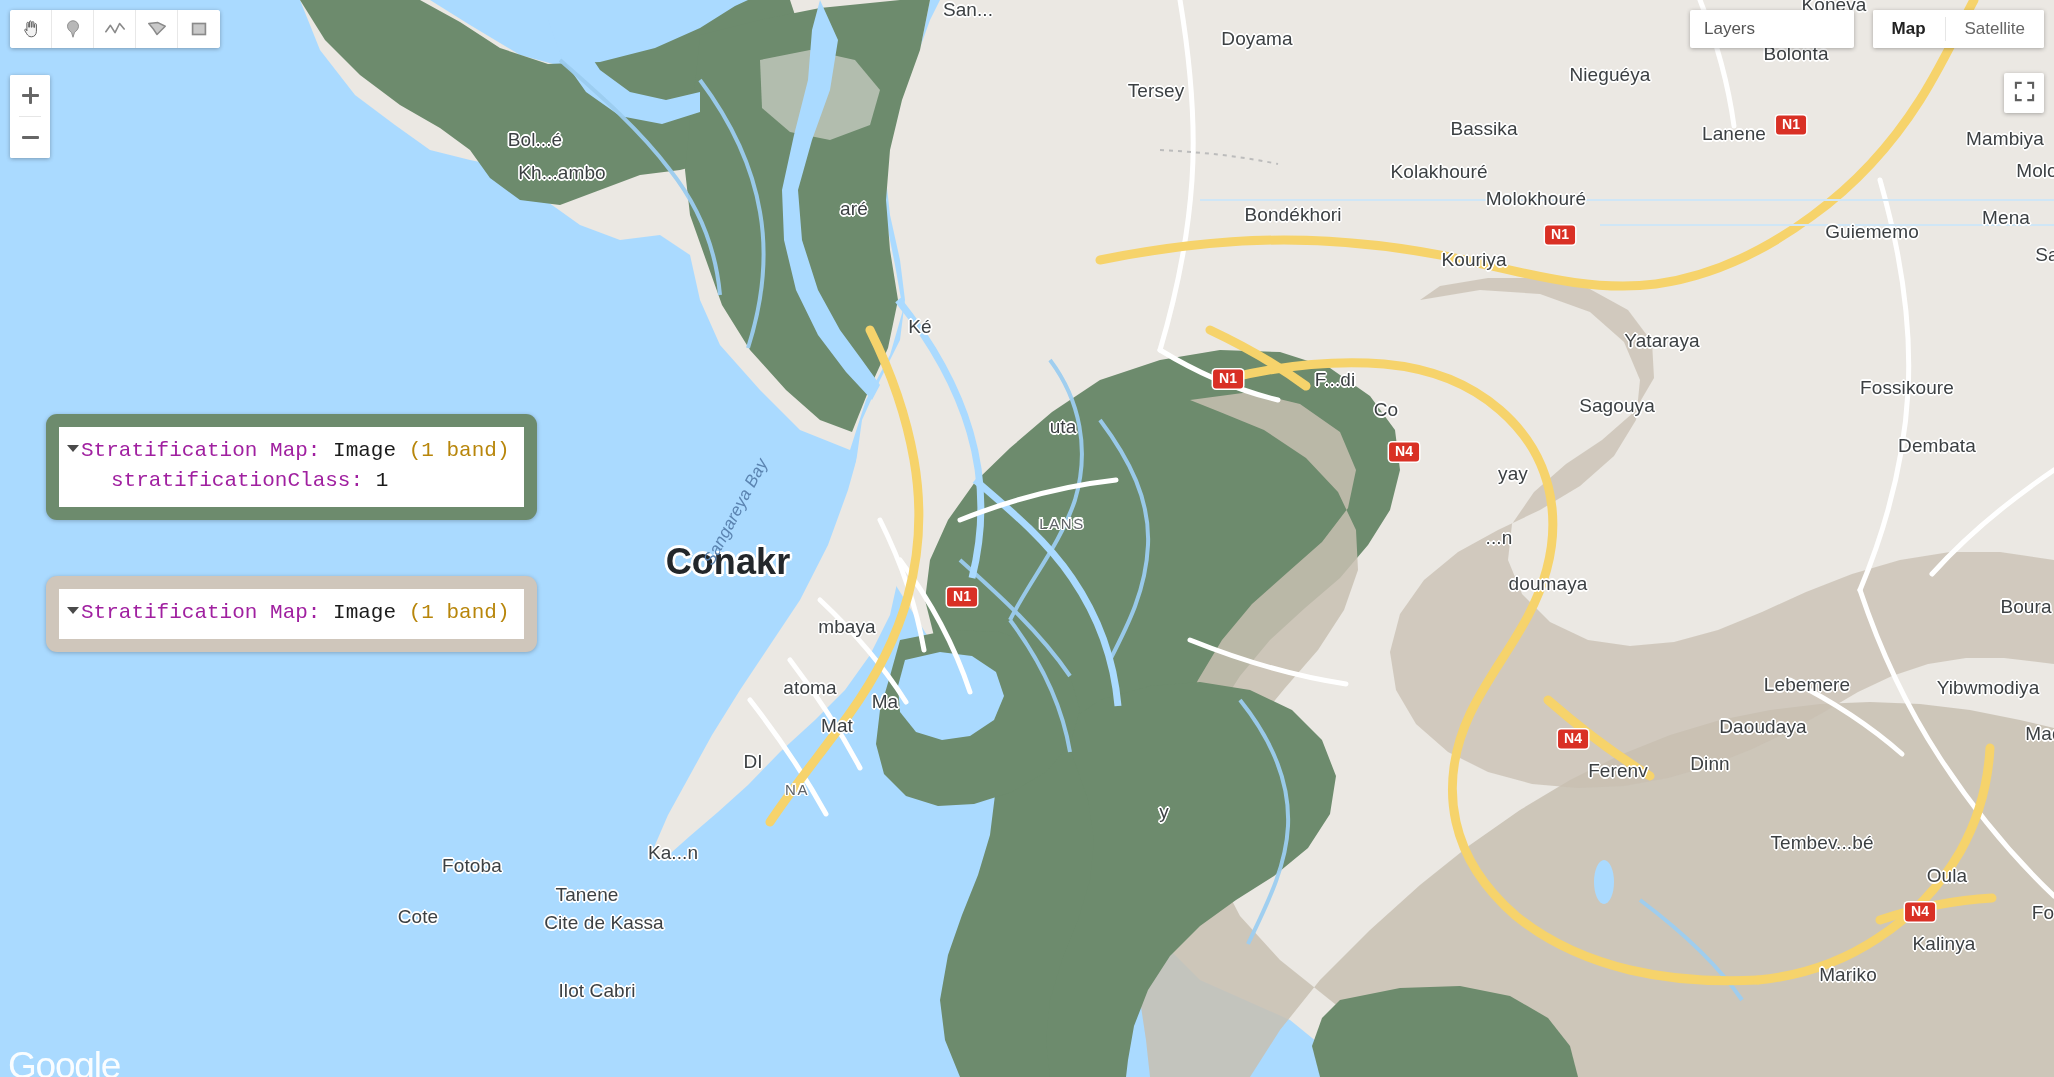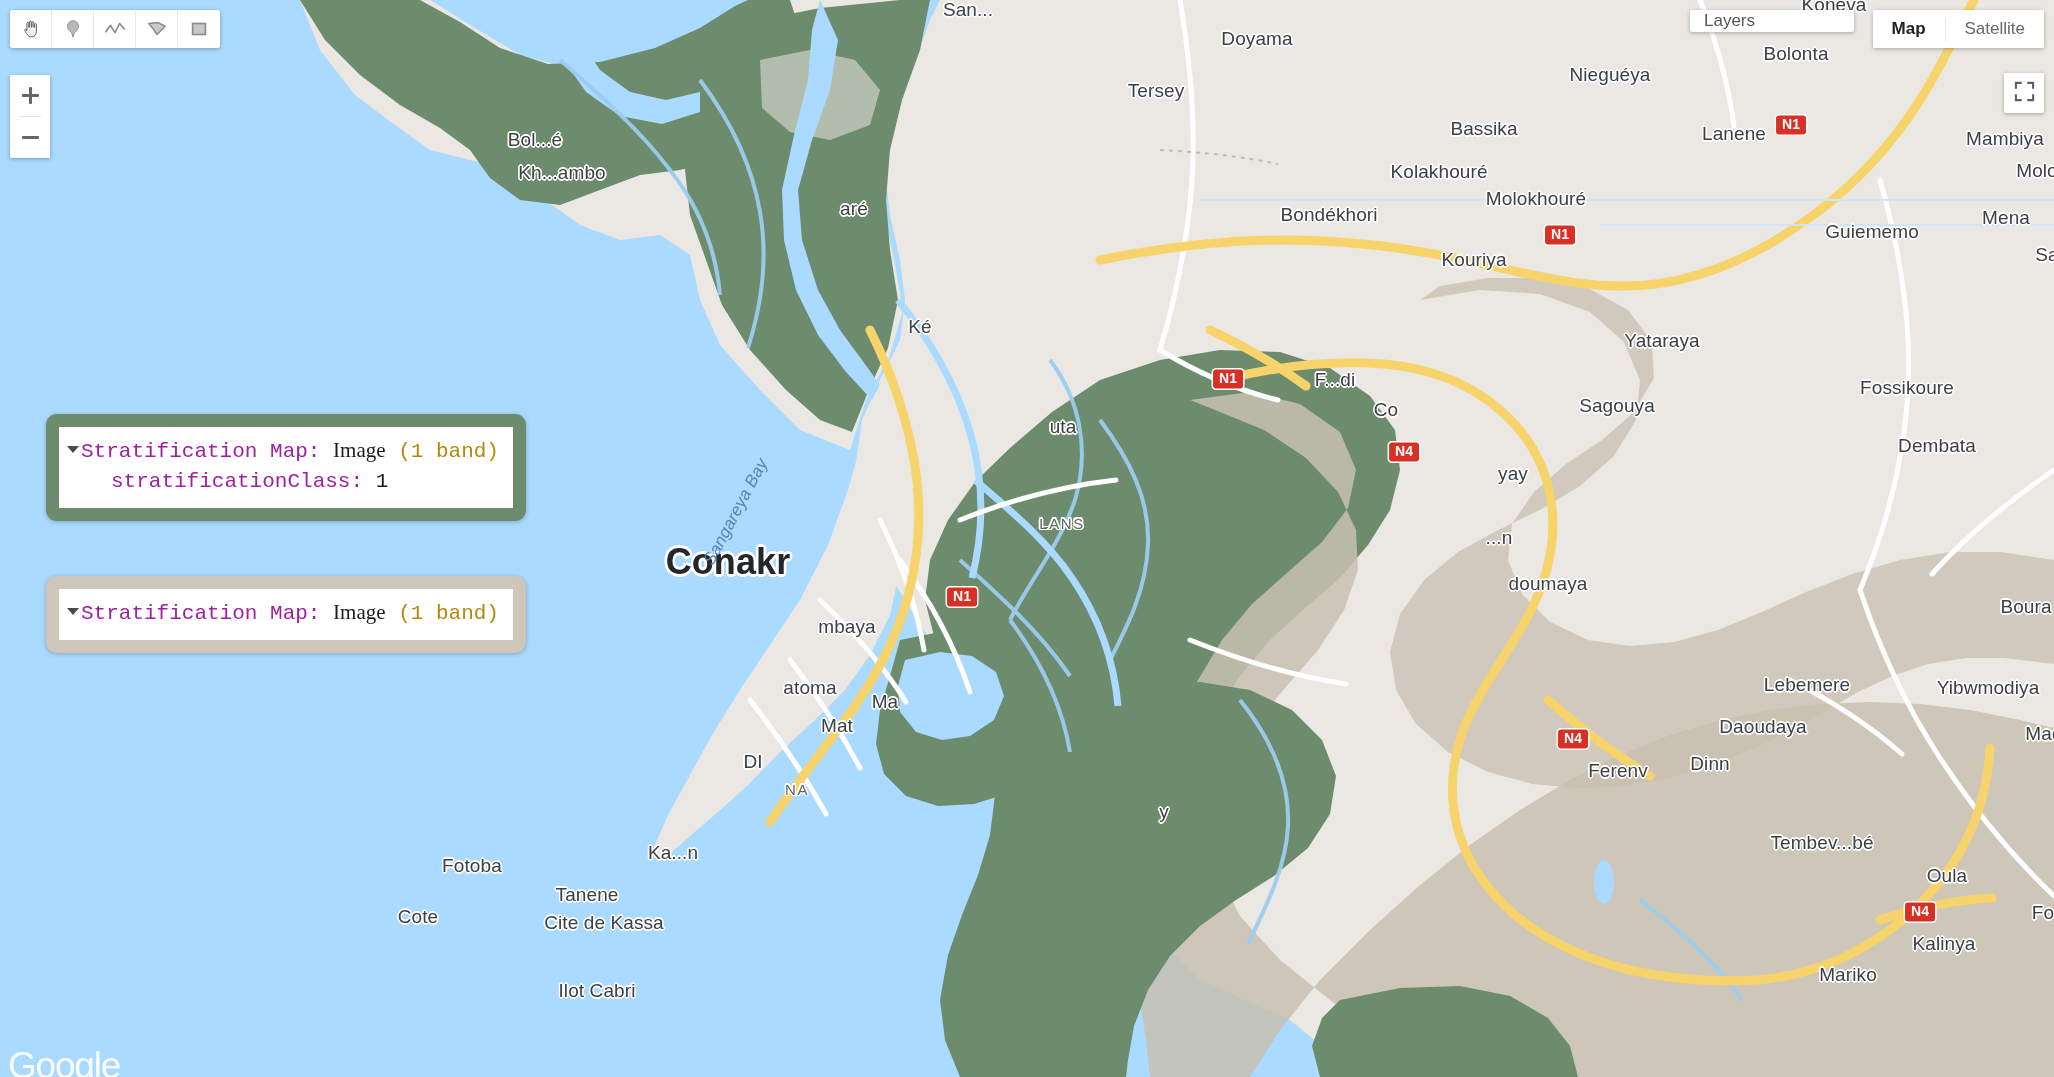--- a/index.html
+++ b/index.html
@@ -82,21 +82,21 @@
   .zoom-btn.plus::before { width: 17px; height: 3px; }
   .zoom-btn.plus::after  { width: 3px; height: 17px; }
   .zoom-btn.minus::before { width: 17px; height: 3px; }
   .zoom-divider { height: 1px; background: #e6e6e6; margin: 0 9px; }
 
   
   #layers-box {
     position: absolute; top: 10px; right: 200px;
     background: #fff; border-radius: 2px;
     box-shadow: 0 1px 4px rgba(0,0,0,.3);
-    padding: 8px 14px; min-width: 164px; height: 22px;
+    padding: 8px 14px; min-width: 164px; height: 38px;
     display: flex; align-items: center; cursor: pointer;
   }
   #layers-box span { font-size: 17px; color: #565656; }
 
   #maptype-box {
     position: absolute; top: 10px; right: 10px;
     display: flex; background: #fff; border-radius: 2px;
     box-shadow: 0 1px 4px rgba(0,0,0,.3);
     overflow: hidden; height: 38px;
   }
@@ -136,21 +136,21 @@
   .tri {
     display: inline-block; width: 0; height: 0;
     border-left: 6px solid transparent;
     border-right: 6px solid transparent;
     border-top: 7px solid #4a4a4a;
     vertical-align: middle;
     margin-right: 2px; margin-bottom: 3px;
     cursor: pointer;
   }
   .key  { color: #a020a0; }
-  .val  { color: #1b1b1b; font-family: Liberation Serif, serif; }
+  .val  { color: #1b1b1b; }
   .paren{ color: #b8860b; }
   .num  { color: #1b1b1b; }
   .prop-line { padding-left: 44px; }
 
   
   #google-logo {
     position: absolute; left: 8px; bottom: -10px;
     font-family: "Liberation Sans", sans-serif;
     font-size: 37px; font-weight: 500;
     color: #ffffff; letter-spacing: -1.2px;
@@ -329,21 +329,21 @@
     <div id="labels-layer">
         <div class="map-label lbl-town" style="left: 1257px; top: 39px;">Doyama</div>
         <div class="map-label lbl-town" style="left: 1834px; top: 5px;">Koneva</div>
         <div class="map-label lbl-town" style="left: 1610px; top: 75px;">Nieguéya</div>
         <div class="map-label lbl-town" style="left: 1796px; top: 54px;">Bolonta</div>
         <div class="map-label lbl-town" style="left: 1484px; top: 129px;">Bassika</div>
         <div class="map-label lbl-town" style="left: 1734px; top: 134px;">Lanene</div>
         <div class="map-label lbl-town" style="left: 2005px; top: 139px;">Mambiya</div>
         <div class="map-label lbl-town" style="left: 1439px; top: 172px;">Kolakhouré</div>
         <div class="map-label lbl-town" style="left: 1536px; top: 199px;">Molokhouré</div>
-        <div class="map-label lbl-town" style="left: 1293px; top: 215px; margin-left: 36px;">Bondékhori</div>
+        <div class="map-label lbl-town" style="left: 1293px; top: 215px;">Bondékhori</div>
         <div class="map-label lbl-town" style="left: 2037px; top: 171px;">Molo</div>
         <div class="map-label lbl-town" style="left: 1872px; top: 232px;">Guiememo</div>
         <div class="map-label lbl-town" style="left: 2006px; top: 218px;">Mena</div>
         <div class="map-label lbl-town" style="left: 1474px; top: 260px;">Kouriya</div>
         <div class="map-label lbl-town" style="left: 2047px; top: 255px;">Sa</div>
         <div class="map-label lbl-town" style="left: 1662px; top: 341px;">Yataraya</div>
         <div class="map-label lbl-town" style="left: 1907px; top: 388px;">Fossikoure</div>
         <div class="map-label lbl-town" style="left: 1617px; top: 406px;">Sagouya</div>
         <div class="map-label lbl-town" style="left: 1937px; top: 446px;">Dembata</div>
         <div class="map-label lbl-town" style="left: 1156px; top: 91px;">Tersey</div>

